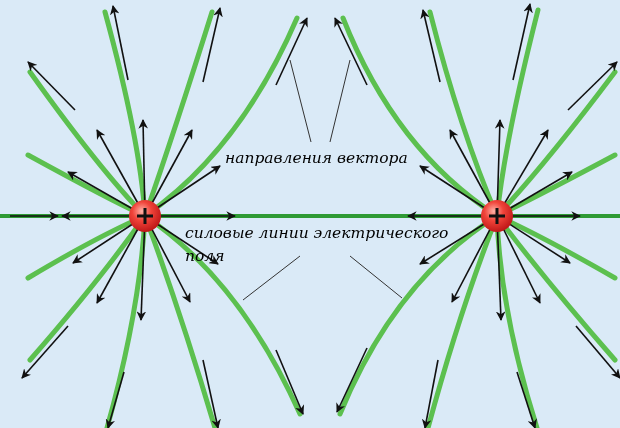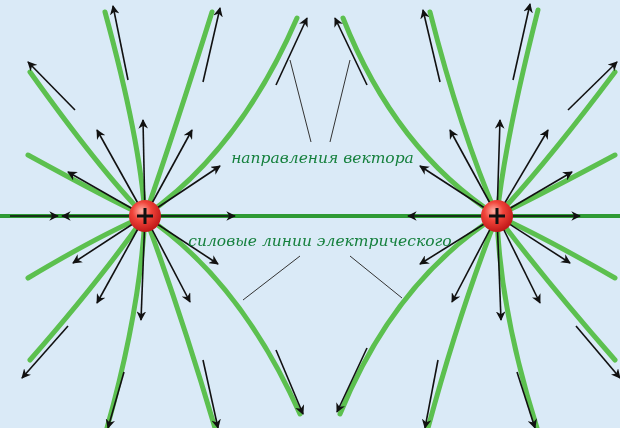--- a/index.html
+++ b/index.html
@@ -1,18 +1,18 @@
 <!DOCTYPE html>
 <html><head>
 <meta charset="utf-8">
 <style>
   html, body { margin: 0; padding: 0; }
   body { width: 620px; height: 428px; background: #daeaf7; overflow: hidden; position: relative; font-family: "DejaVu Serif", serif; }
   svg { position: absolute; left: 0; top: 0; }
-  .label { position: absolute; font-style: italic; font-size: 15.5px; color: #15803d; text-align: center; white-space: nowrap; line-height: 23px; }
+  .label { position: absolute; font-style: italic; font-size: 15.5px; color: #000000; white-space: nowrap; line-height: 23px; }
 </style>
 </head>
 <body>
 
 <svg width="620" height="428" viewBox="0 0 620 428">
   <defs>
     <marker id="ah" viewBox="0 0 10 10" refX="9" refY="5" markerWidth="6" markerHeight="6" orient="auto-start-reverse">
       <path d="M0,0 L10,5 L0,10 L3,5 z" fill="#111"></path>
     </marker>
     <radialGradient id="chg" cx="0.4" cy="0.35" r="0.65">
@@ -110,15 +110,16 @@
   <g>
     <circle cx="497" cy="216" r="16" fill="url(#chg)"></circle>
     <path d="M489,216 L505,216 M497,208 L497,224" stroke="#111" stroke-width="3"></path>
   </g>
 </svg>
 
 <div class="label" style="left:225px; top:147px; width:195px;">
   <div>направления вектора</div>
 </div>
 
-<div class="label" style="left:185px; top:230px; width:270px;">
+<div class="label" style="left:185px; top:222px; width:270px;">
   <div>силовые линии электрического</div>
+  <div>поля</div>
 </div>
 
 </body></html>

